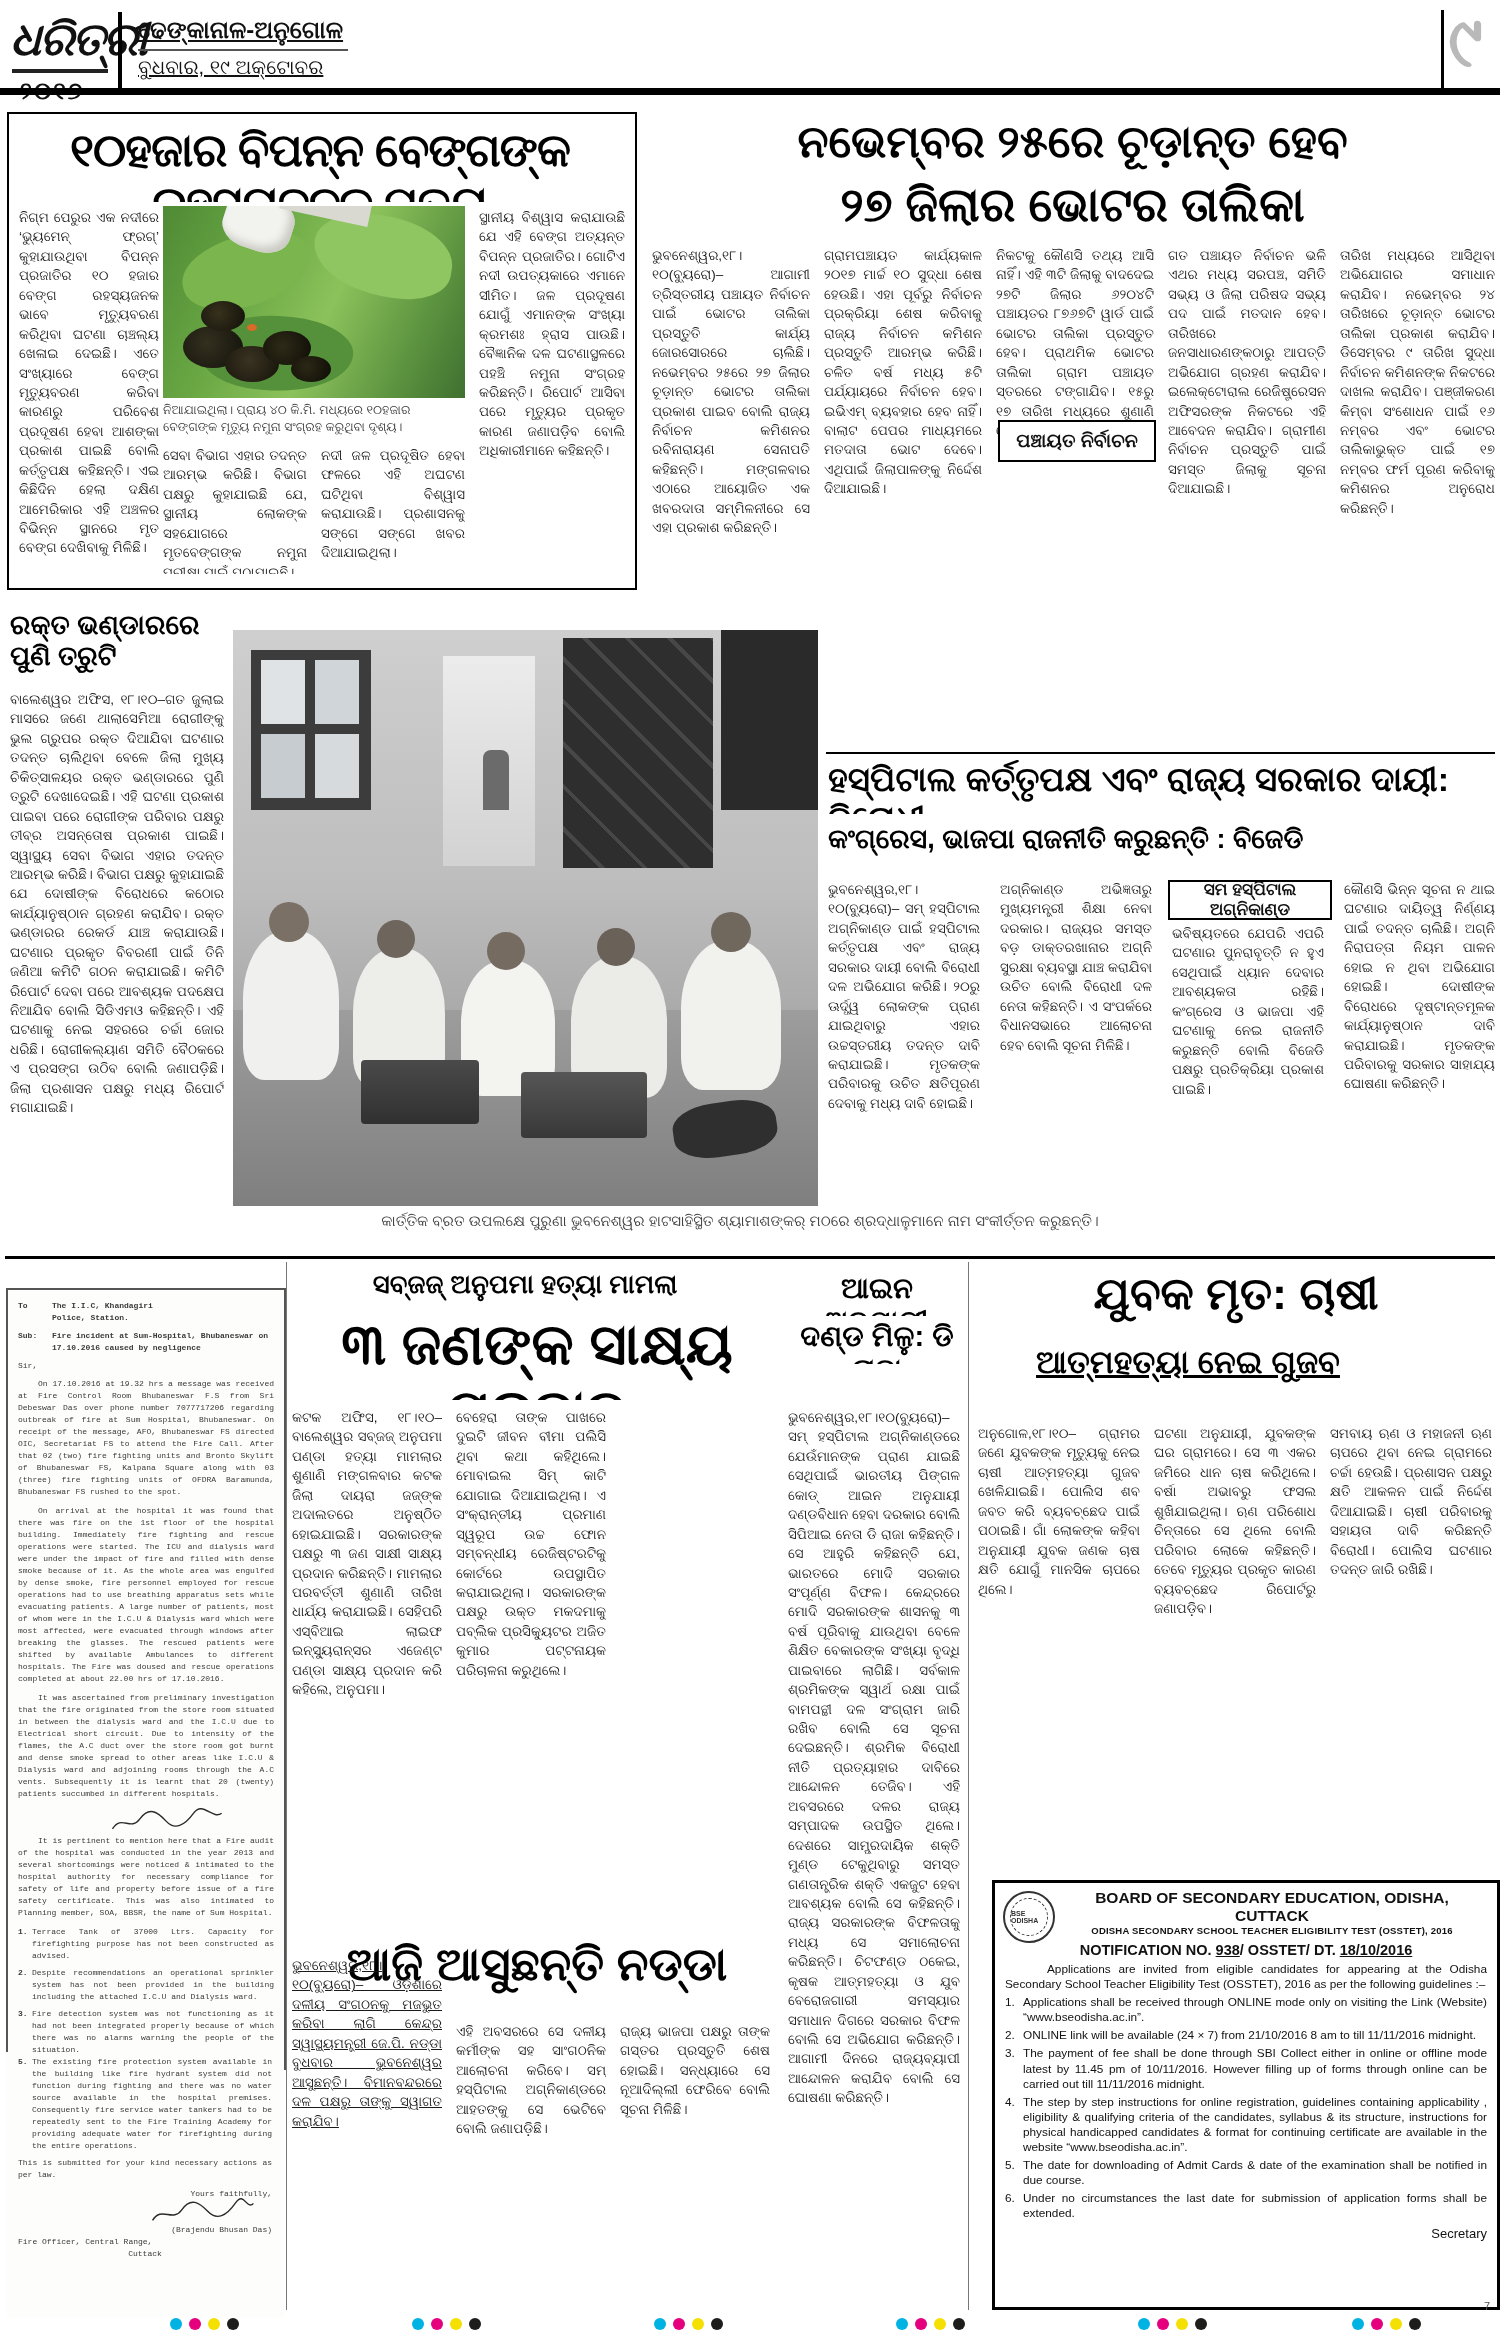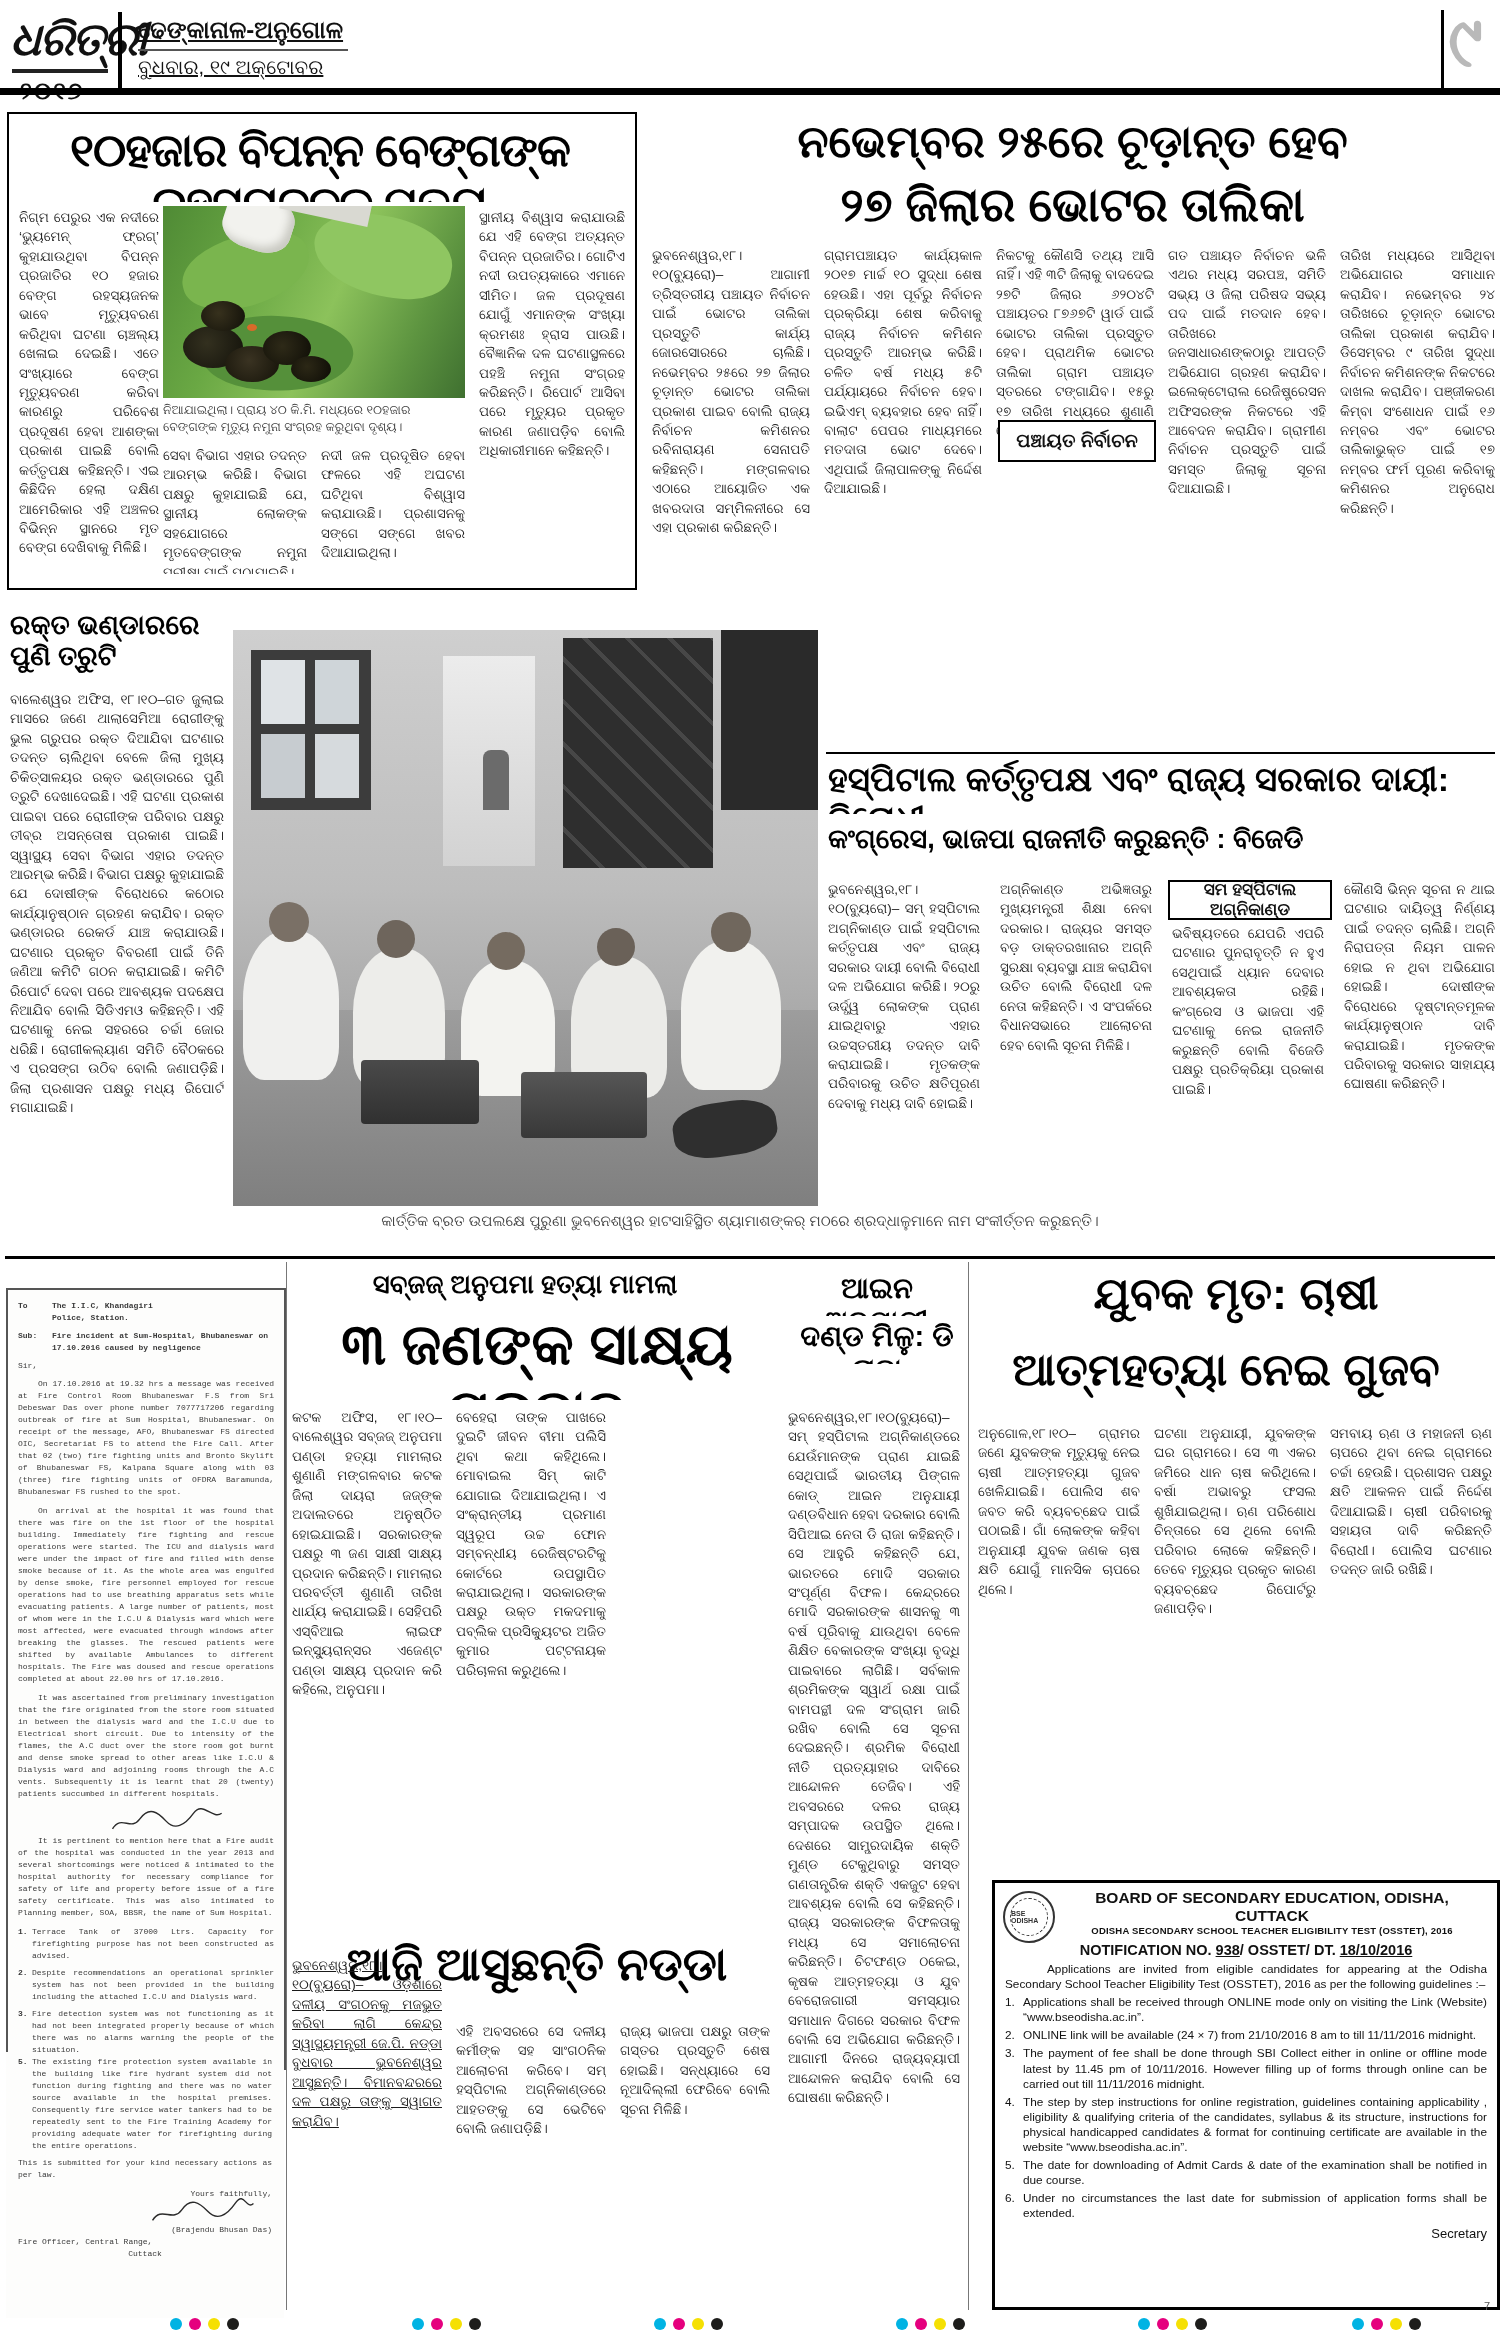--- a/index.html
+++ b/index.html
@@ -200,21 +200,21 @@
   <div class="hl ctr abs" style="left:788px;top:1272px;width:178px;height:44px;font-size:29px;">ଆଇନ ଅନୁଯାୟୀ</div>
   <div class="hl ctr abs" style="left:788px;top:1320px;width:178px;height:44px;font-size:29px;">ଦଣ୍ଡ ମିଳୁ: ଡି ରାଜା</div>
   <div class="bodycol abs" style="left:788px;top:1408px;width:172px;height:898px;">ଭୁବନେଶ୍ୱର,୧୮।୧୦(ବ୍ୟୁରୋ)– ସମ୍ ହସ୍ପିଟାଲ ଅଗ୍ନିକାଣ୍ଡରେ ଯେଉଁମାନଙ୍କ ପ୍ରାଣ ଯାଇଛି ସେଥିପାଇଁ ଭାରତୀୟ ପିଙ୍ଗଳ କୋଡ୍ ଆଇନ ଅନୁଯାୟୀ ଦଣ୍ଡବିଧାନ ହେବା ଦରକାର ବୋଲି ସିପିଆଇ ନେତା ଡି ରାଜା କହିଛନ୍ତି। ସେ ଆହୁରି କହିଛନ୍ତି ଯେ, ଭାରତରେ ମୋଦି ସରକାର ସଂପୂର୍ଣ୍ଣ ବିଫଳ। କେନ୍ଦ୍ରରେ ମୋଦି ସରକାରଙ୍କ ଶାସନକୁ ୩ ବର୍ଷ ପୂରିବାକୁ ଯାଉଥିବା ବେଳେ ଶିକ୍ଷିତ ବେକାରଙ୍କ ସଂଖ୍ୟା ବୃଦ୍ଧି ପାଇବାରେ ଲାଗିଛି। ସର୍ବକାଳ ଶ୍ରମିକଙ୍କ ସ୍ୱାର୍ଥ ରକ୍ଷା ପାଇଁ ବାମପନ୍ଥୀ ଦଳ ସଂଗ୍ରାମ ଜାରି ରଖିବ ବୋଲି ସେ ସୂଚନା ଦେଇଛନ୍ତି। ଶ୍ରମିକ ବିରୋଧୀ ନୀତି ପ୍ରତ୍ୟାହାର ଦାବିରେ ଆନ୍ଦୋଳନ ତେଜିବ। ଏହି ଅବସରରେ ଦଳର ରାଜ୍ୟ ସମ୍ପାଦକ ଉପସ୍ଥିତ ଥିଲେ। ଦେଶରେ ସାମ୍ପ୍ରଦାୟିକ ଶକ୍ତି ମୁଣ୍ଡ ଟେକୁଥିବାରୁ ସମସ୍ତ ଗଣତାନ୍ତ୍ରିକ ଶକ୍ତି ଏକଜୁଟ ହେବା ଆବଶ୍ୟକ ବୋଲି ସେ କହିଛନ୍ତି। ରାଜ୍ୟ ସରକାରଙ୍କ ବିଫଳତାକୁ ମଧ୍ୟ ସେ ସମାଲୋଚନା କରିଛନ୍ତି। ଚିଟଫଣ୍ଡ ଠକେଇ, କୃଷକ ଆତ୍ମହତ୍ୟା ଓ ଯୁବ ବେରୋଜଗାରୀ ସମସ୍ୟାର ସମାଧାନ ଦିଗରେ ସରକାର ବିଫଳ ବୋଲି ସେ ଅଭିଯୋଗ କରିଛନ୍ତି। ଆଗାମୀ ଦିନରେ ରାଜ୍ୟବ୍ୟାପୀ ଆନ୍ଦୋଳନ କରାଯିବ ବୋଲି ସେ ଘୋଷଣା କରିଛନ୍ତି।</div>
 
   <div class="hl ctr abs" style="left:292px;top:1938px;width:490px;height:74px;font-size:46px;">ଆଜି ଆସୁଛନ୍ତି ନଡ୍ଡା</div>
   <div class="bodycol abs" style="left:292px;top:1956px;width:150px;height:288px;text-decoration:underline;">ଭୁବନେଶ୍ୱର,୧୮।୧୦(ବ୍ୟୁରୋ)– ଓଡ଼ିଶାରେ ଦଳୀୟ ସଂଗଠନକୁ ମଜଭୁତ କରିବା ଲାଗି କେନ୍ଦ୍ର ସ୍ୱାସ୍ଥ୍ୟମନ୍ତ୍ରୀ ଜେ.ପି. ନଡ୍ଡା ବୁଧବାର ଭୁବନେଶ୍ୱର ଆସୁଛନ୍ତି। ବିମାନବନ୍ଦରରେ ଦଳ ପକ୍ଷରୁ ତାଙ୍କୁ ସ୍ୱାଗତ କରାଯିବ।</div>
   <div class="bodycol abs" style="left:456px;top:2022px;width:150px;height:288px;">ଏହି ଅବସରରେ ସେ ଦଳୀୟ କର୍ମୀଙ୍କ ସହ ସାଂଗଠନିକ ଆଲୋଚନା କରିବେ। ସମ୍ ହସ୍ପିଟାଲ ଅଗ୍ନିକାଣ୍ଡରେ ଆହତଙ୍କୁ ସେ ଭେଟିବେ ବୋଲି ଜଣାପଡ଼ିଛି।</div>
   <div class="bodycol abs" style="left:620px;top:2022px;width:150px;height:288px;">ରାଜ୍ୟ ଭାଜପା ପକ୍ଷରୁ ତାଙ୍କ ଗସ୍ତର ପ୍ରସ୍ତୁତି ଶେଷ ହୋଇଛି। ସନ୍ଧ୍ୟାରେ ସେ ନୂଆଦିଲ୍ଲୀ ଫେରିବେ ବୋଲି ସୂଚନା ମିଳିଛି।</div>
 
   <div class="hl ctr abs" style="left:978px;top:1268px;width:516px;height:70px;font-size:45px;">ଯୁବକ ମୃତ: ଚାଷୀ</div>
-  <div class="hl ctr abs" style="left:968px;top:1344px;width:516px;height:70px;font-size:45px;">ଆତ୍ମହତ୍ୟା ନେଇ ଗୁଜବ</div>
+  <div class="hl ctr abs" style="left:930px;top:1344px;width:516px;height:70px;font-size:32px;text-decoration:underline;">ଆତ୍ମହତ୍ୟା ନେଇ ଗୁଜବ</div>
   <div class="bodycol abs" style="left:978px;top:1424px;width:162px;height:450px;">ଅନୁଗୋଳ,୧୮।୧୦– ଗ୍ରାମର ଜଣେ ଯୁବକଙ୍କ ମୃତ୍ୟୁକୁ ନେଇ ଚାଷୀ ଆତ୍ମହତ୍ୟା ଗୁଜବ ଖେଳିଯାଇଛି। ପୋଲିସ ଶବ ଜବତ କରି ବ୍ୟବଚ୍ଛେଦ ପାଇଁ ପଠାଇଛି। ଗାଁ ଲୋକଙ୍କ କହିବା ଅନୁଯାୟୀ ଯୁବକ ଜଣକ ଚାଷ କ୍ଷତି ଯୋଗୁଁ ମାନସିକ ଚାପରେ ଥିଲେ।</div>
   <div class="bodycol abs" style="left:1154px;top:1424px;width:162px;height:450px;">ଘଟଣା ଅନୁଯାୟୀ, ଯୁବକଙ୍କ ଘର ଗ୍ରାମରେ। ସେ ୩ ଏକର ଜମିରେ ଧାନ ଚାଷ କରିଥିଲେ। ବର୍ଷା ଅଭାବରୁ ଫସଲ ଶୁଖିଯାଇଥିଲା। ଋଣ ପରିଶୋଧ ଚିନ୍ତାରେ ସେ ଥିଲେ ବୋଲି ପରିବାର ଲୋକେ କହିଛନ୍ତି। ତେବେ ମୃତ୍ୟୁର ପ୍ରକୃତ କାରଣ ବ୍ୟବଚ୍ଛେଦ ରିପୋର୍ଟରୁ ଜଣାପଡ଼ିବ।</div>
   <div class="bodycol abs" style="left:1330px;top:1424px;width:162px;height:450px;">ସମବାୟ ଋଣ ଓ ମହାଜନୀ ଋଣ ଚାପରେ ଥିବା ନେଇ ଗ୍ରାମରେ ଚର୍ଚ୍ଚା ହେଉଛି। ପ୍ରଶାସନ ପକ୍ଷରୁ କ୍ଷତି ଆକଳନ ପାଇଁ ନିର୍ଦ୍ଦେଶ ଦିଆଯାଇଛି। ଚାଷୀ ପରିବାରକୁ ସହାୟତା ଦାବି କରିଛନ୍ତି ବିରୋଧୀ। ପୋଲିସ ଘଟଣାର ତଦନ୍ତ ଜାରି ରଖିଛି।</div>
 
   <div class="notice" style="left:992px;top:1880px;width:482px;height:412px;">
     <div class="seal" style="left:8px;top:8px;">
       <div class="seal-in">BSE ODISHA</div>
     </div>
     <div class="n-board">BOARD OF SECONDARY EDUCATION, ODISHA, CUTTACK</div>
     <div class="n-test">ODISHA SECONDARY SCHOOL TEACHER ELIGIBILITY TEST (OSSTET), 2016</div>

